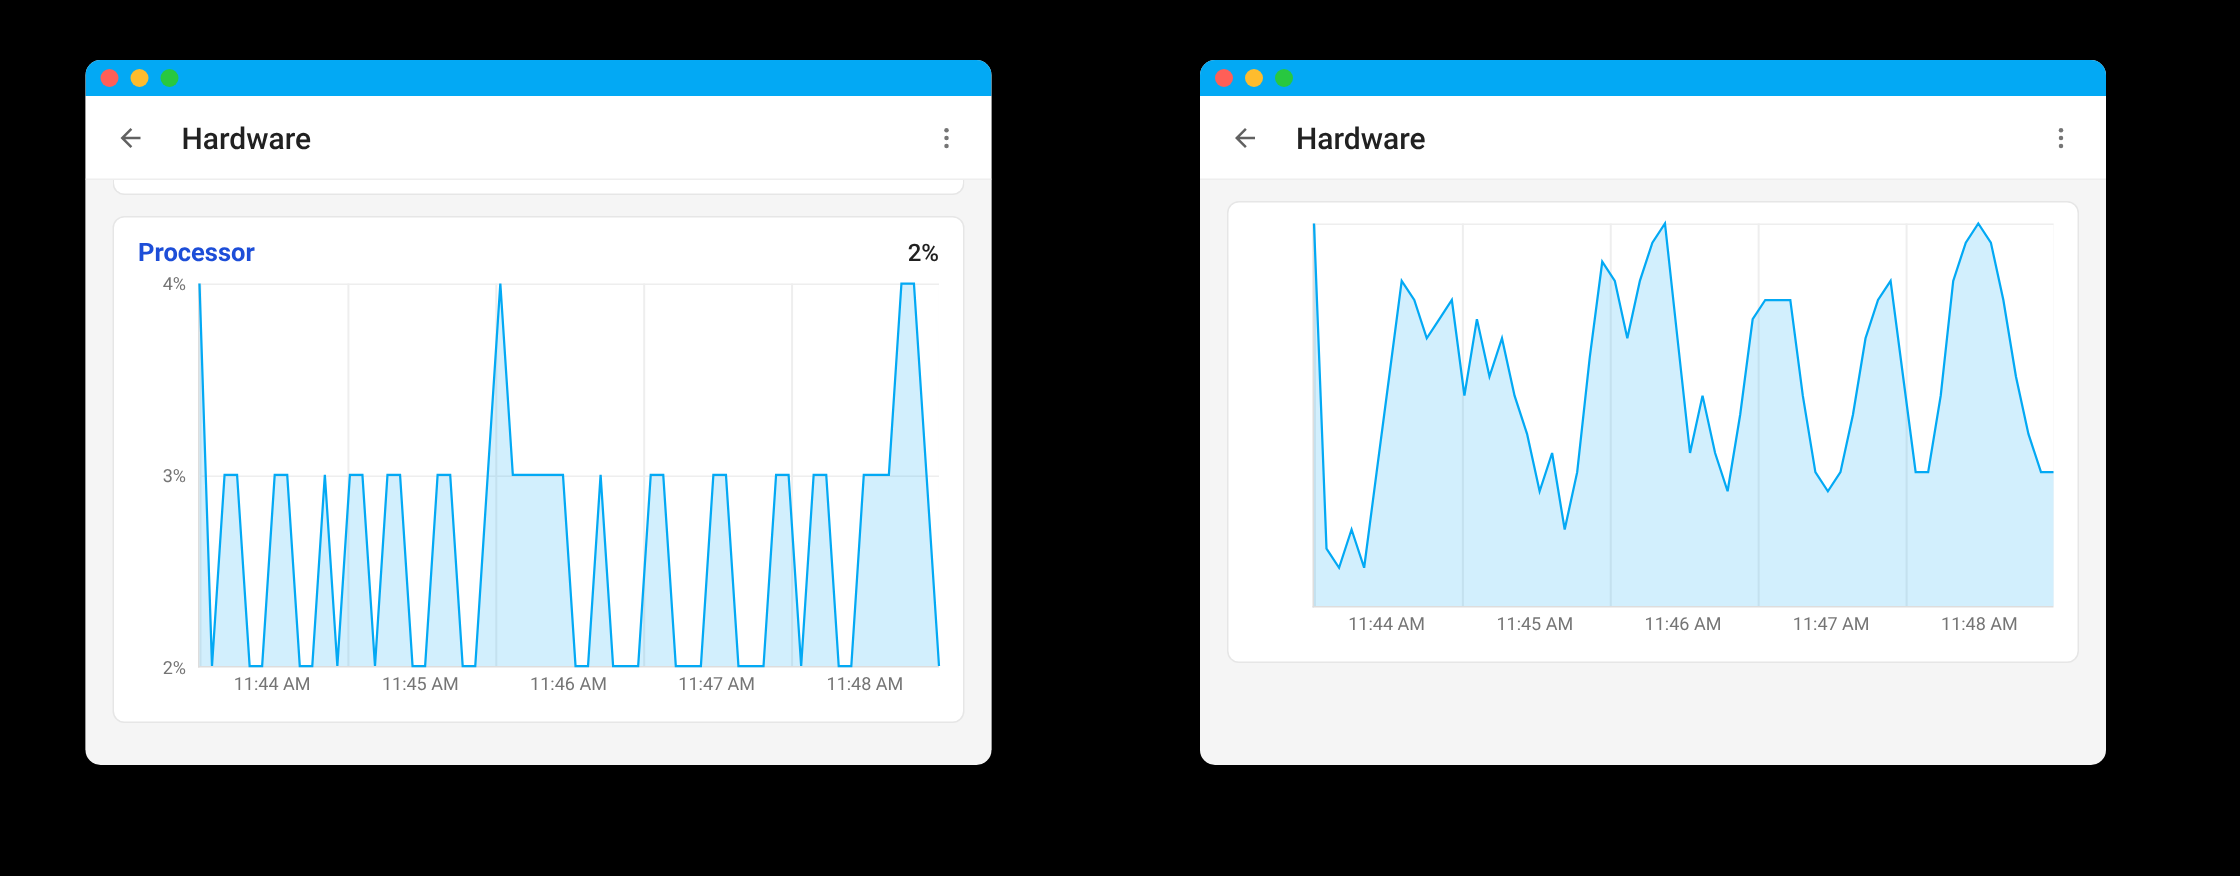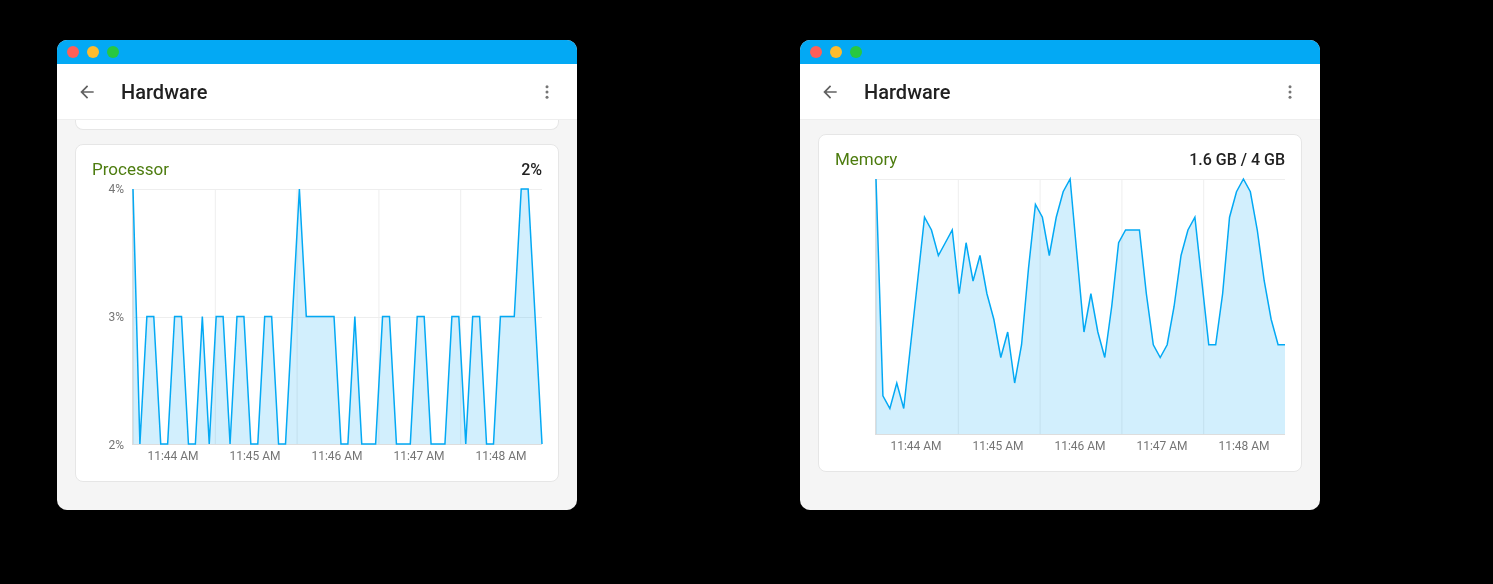--- a/index.html
+++ b/index.html
@@ -5,21 +5,21 @@
   * { box-sizing: border-box; margin: 0; padding: 0; }
   body {
     background: #000;
     font-family: -apple-system, BlinkMacSystemFont, "Segoe UI", Roboto, Helvetica, Arial, sans-serif;
     width: 1493px;
     height: 584px;
     position: relative;
   }
   .window {
     position: absolute;
-    width: 520px;
+    width: 604px;
     background: #f5f5f5;
     border-radius: 10px;
     overflow: hidden;
     box-shadow: 0 10px 30px rgba(0,0,0,0.3);
   }
   .window.left { left: 57px; top: 40px; height: 470px; }
   .window.right { left: 800px; top: 40px; height: 470px; }
   .titlebar {
     height: 24px;
     background: #03a9f4;
@@ -78,22 +78,22 @@
     padding: 14px 16px 12px 16px;
   }
   .card-header {
     display: flex;
     justify-content: space-between;
     align-items: baseline;
     margin-bottom: 10px;
   }
   .card-title {
     font-size: 17px;
-    color: #4d7c0f;
-    font-weight: 400;
+    color: #1d4ed8;
+    font-weight: 700;
   }
   .card-value {
     font-size: 16px;
     color: #212121;
     font-weight: 500;
   }
   .chart-box {
     position: relative;
     height: 280px;
   }
@@ -225,24 +225,20 @@
     <div class="more-btn">
       <svg width="18" height="18" viewBox="0 0 24 24">
           <circle cx="12" cy="5" r="2" fill="currentColor"></circle>
           <circle cx="12" cy="12" r="2" fill="currentColor"></circle>
           <circle cx="12" cy="19" r="2" fill="currentColor"></circle>
         </svg>
     </div>
   </div>
   <div class="content-area" style="padding-top:14px">
     <div class="card">
-      <div class="card-header">
-        <div class="card-title">Memory</div>
-        <div class="card-value">1.6 GB / 4 GB</div>
-      </div>
       <div class="chart-box">
         <div class="plot" id="plot-1">
           <div class="grid-h" style="top:0%"></div>
           <svg class="line-chart" id="svg-1" viewBox="0 0 100 100" preserveAspectRatio="none">
               <path d="M0.00 0.00 L1.69 85.00 L3.39 90.00 L5.08 80.00 L6.78 90.00 L8.47 65.00 L10.17 40.00 L11.86 15.00 L13.56 20.00 L15.25 30.00 L16.95 25.00 L18.64 20.00 L20.34 45.00 L22.03 25.00 L23.73 40.00 L25.42 30.00 L27.12 45.00 L28.81 55.00 L30.51 70.00 L32.20 60.00 L33.90 80.00 L35.59 65.00 L37.29 35.00 L38.98 10.00 L40.68 15.00 L42.37 30.00 L44.07 15.00 L45.76 5.00 L47.46 0.00 L49.15 30.00 L50.85 60.00 L52.54 45.00 L54.24 60.00 L55.93 70.00 L57.63 50.00 L59.32 25.00 L61.02 20.00 L62.71 20.00 L64.41 20.00 L66.10 45.00 L67.80 65.00 L69.49 70.00 L71.19 65.00 L72.88 50.00 L74.58 30.00 L76.27 20.00 L77.97 15.00 L79.66 40.00 L81.36 65.00 L83.05 65.00 L84.75 45.00 L86.44 15.00 L88.14 5.00 L89.83 0.00 L91.53 5.00 L93.22 20.00 L94.92 40.00 L96.61 55.00 L98.31 65.00 L100.00 65.00 L 100 100 L 0 100 Z" class="area"></path>
               <path d="M0.00 0.00 L1.69 85.00 L3.39 90.00 L5.08 80.00 L6.78 90.00 L8.47 65.00 L10.17 40.00 L11.86 15.00 L13.56 20.00 L15.25 30.00 L16.95 25.00 L18.64 20.00 L20.34 45.00 L22.03 25.00 L23.73 40.00 L25.42 30.00 L27.12 45.00 L28.81 55.00 L30.51 70.00 L32.20 60.00 L33.90 80.00 L35.59 65.00 L37.29 35.00 L38.98 10.00 L40.68 15.00 L42.37 30.00 L44.07 15.00 L45.76 5.00 L47.46 0.00 L49.15 30.00 L50.85 60.00 L52.54 45.00 L54.24 60.00 L55.93 70.00 L57.63 50.00 L59.32 25.00 L61.02 20.00 L62.71 20.00 L64.41 20.00 L66.10 45.00 L67.80 65.00 L69.49 70.00 L71.19 65.00 L72.88 50.00 L74.58 30.00 L76.27 20.00 L77.97 15.00 L79.66 40.00 L81.36 65.00 L83.05 65.00 L84.75 45.00 L86.44 15.00 L88.14 5.00 L89.83 0.00 L91.53 5.00 L93.22 20.00 L94.92 40.00 L96.61 55.00 L98.31 65.00 L100.00 65.00" class="line" vector-effect="non-scaling-stroke"></path>
             </svg>
         </div>
         <div class="x-axis">
           <div class="x-tick" style="left:10%">11:44 AM</div>

